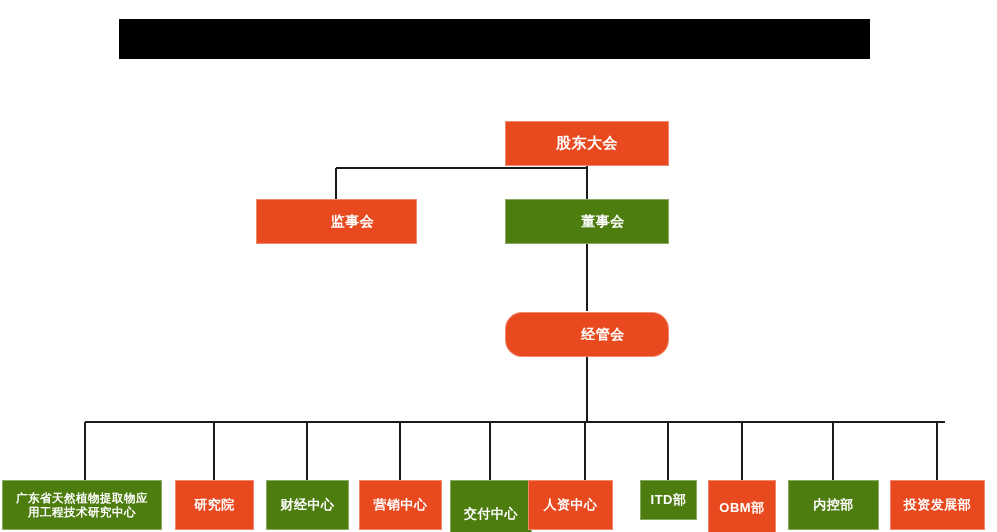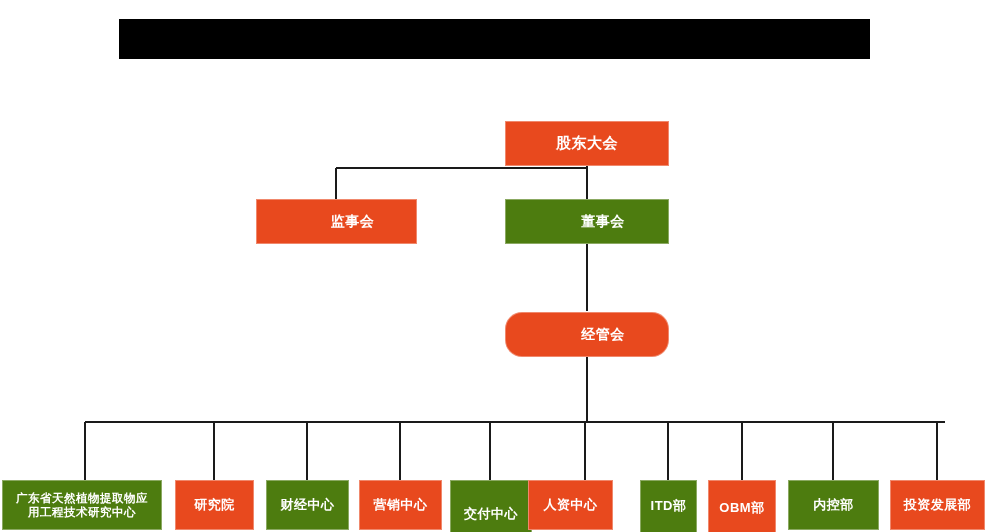--- a/index.html
+++ b/index.html
@@ -134,21 +134,21 @@
   </div>
 
   <div class="node light size-sm" style="left:450px; top:480px; width:82px; height:68px;">
     <span class="label">交付中心</span>
   </div>
 
   <div class="node dark size-sm" style="left:528px; top:480px; width:85px; height:50px;text-align:center;">
     <span class="label">人资中心</span>
   </div>
 
-  <div class="node light size-sm" style="left:640px; top:480px; width:57px; height:53px;">
+  <div class="node light size-sm" style="left:640px; top:480px; width:57px; height:40px;">
     <span class="label">ITD部</span>
   </div>
 
   <div class="node dark size-sm" style="left:708px; top:480px; width:68px; height:56px;">
     <span class="label">OBM部</span>
   </div>
 
   <div class="node light size-sm" style="left:788px; top:480px; width:91px; height:50px;">
     <span class="label">内控部</span>
   </div>

